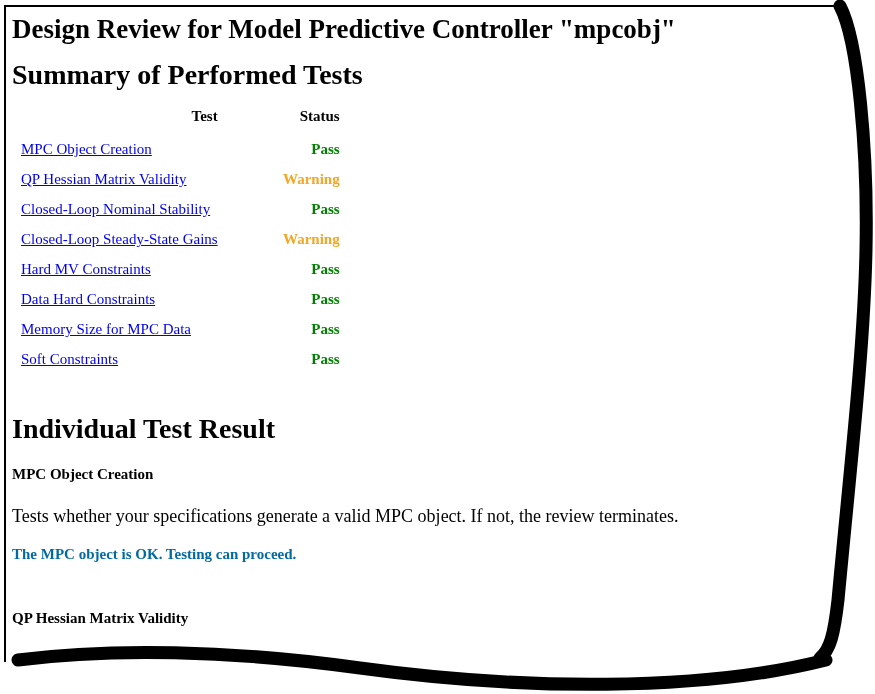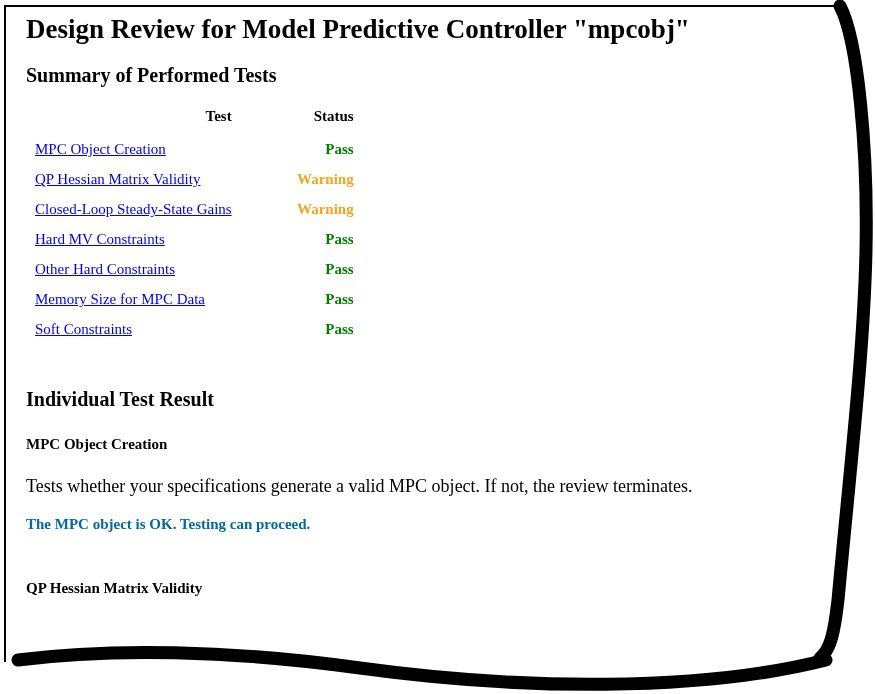--- a/index.html
+++ b/index.html
@@ -48,39 +48,39 @@
     left: 0;
     top: 0;
     width: 875px;
     height: 694px;
     pointer-events: none;
   }
 
   
   .doc {
     position: absolute;
-    left: 16px;
+    left: 2px;
     top: 0;
     width: 840px;
     height: 488px;
     padding: 0;
     box-sizing: border-box;
   }
 
   h1.doc-title {
     font-size: 27px;
     font-weight: bold;
     margin: 0;
     padding: 12px 0 0 10px;
     line-height: 34px;
     letter-spacing: 0px;
   }
 
   h2.section-title {
-    font-size: 20px;
+    font-size: 28px;
     font-weight: bold;
     margin: 0;
     padding: 16px 0 0 10px;
     line-height: 26px;
   }
 
   h3.test-title {
     font-size: 15px;
     font-weight: bold;
     margin: 0;
@@ -177,29 +177,33 @@
       <tbody id="summary-body">
           <tr>
             <td class="cell-test"><a class="testlink" href="#">MPC Object Creation</a></td>
             <td class="cell-status status-pass">Pass</td>
           </tr>
           <tr>
             <td class="cell-test"><a class="testlink" href="#">QP Hessian Matrix Validity</a></td>
             <td class="cell-status status-warning">Warning</td>
           </tr>
           <tr>
+            <td class="cell-test"><a class="testlink" href="#">Closed-Loop Nominal Stability</a></td>
+            <td class="cell-status status-pass">Pass</td>
+          </tr>
+          <tr>
             <td class="cell-test"><a class="testlink" href="#">Closed-Loop Steady-State Gains</a></td>
             <td class="cell-status status-warning">Warning</td>
           </tr>
           <tr>
             <td class="cell-test"><a class="testlink" href="#">Hard MV Constraints</a></td>
             <td class="cell-status status-pass">Pass</td>
           </tr>
           <tr>
-            <td class="cell-test"><a class="testlink" href="#">Other Hard Constraints</a></td>
+            <td class="cell-test"><a class="testlink" href="#">Data Hard Constraints</a></td>
             <td class="cell-status status-pass">Pass</td>
           </tr>
           <tr>
             <td class="cell-test"><a class="testlink" href="#">Memory Size for MPC Data</a></td>
             <td class="cell-status status-pass">Pass</td>
           </tr>
           <tr>
             <td class="cell-test"><a class="testlink" href="#">Soft Constraints</a></td>
             <td class="cell-status status-pass">Pass</td>
           </tr>

